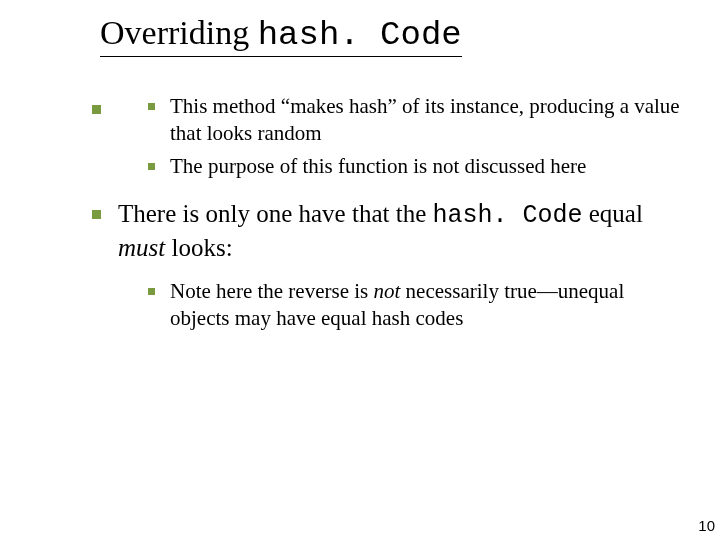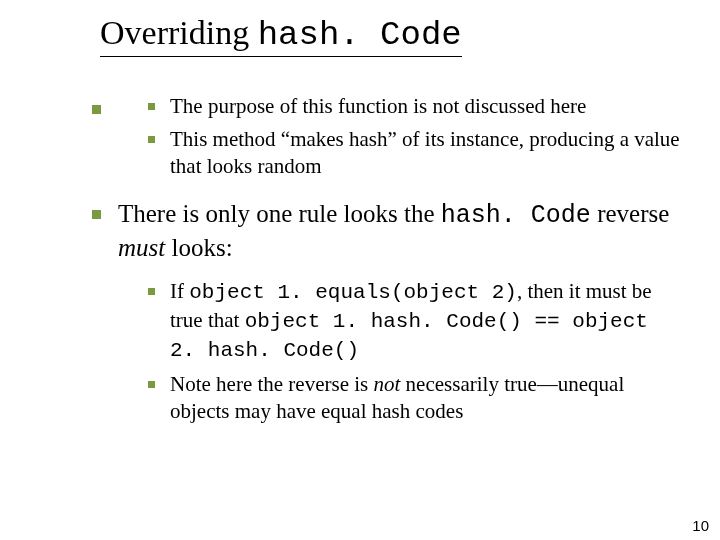--- a/index.html
+++ b/index.html
@@ -78,48 +78,47 @@
   }
   .code {
     font-family: "Courier New", Courier, monospace;
   }
   .italic {
     font-style: italic;
     margin-top: 32px;
   }
   .pagenum {
     position: absolute;
-    right: 11px;
+    right: 5px;
     bottom: 6px;
     font-family: Arial, sans-serif;
     font-size: 15px;
     color: #000;
   }
 </style>
 </head>
 <body>
 
 <div class="slide">
 
   <div class="title-wrap">
     <span class="title">
       <span>Overriding </span><span class="code-title">hash. Code</span>
     </span>
   </div>
 
   <ul class="top">
     <li>
       <ul class="sub">
+        <li><span><span>This method “makes hash” of its instance, producing a value that looks random</span></span></li>
         <li><span><span>The purpose of this function is not discussed here</span></span></li>
-        <li><span><span>This method “makes hash” of its instance, producing a value that looks random</span></span></li>
       </ul>
     </li>
     <li>
-      <span><span>There is only one rule looks the </span><span class="code">hash. Code</span><span> reverse </span><span class="italic">must</span><span> looks:</span></span>
+      <span><span>There is only one have that the </span><span class="code">hash. Code</span><span> equal </span><span class="italic">must</span><span> looks:</span></span>
       <ul class="sub">
-        <li><span><span>If </span><span class="code">object 1. equals(object 2)</span><span>, then it must be true that </span><span class="code">object 1. hash. Code() == object 2. hash. Code()</span></span></li>
         <li><span><span>Note here the reverse is </span><span class="italic">not</span><span> necessarily true—unequal objects may have equal hash codes</span></span></li>
       </ul>
     </li>
   </ul>
 
   <div class="pagenum">10</div>
 </div>
 
 </body></html>

